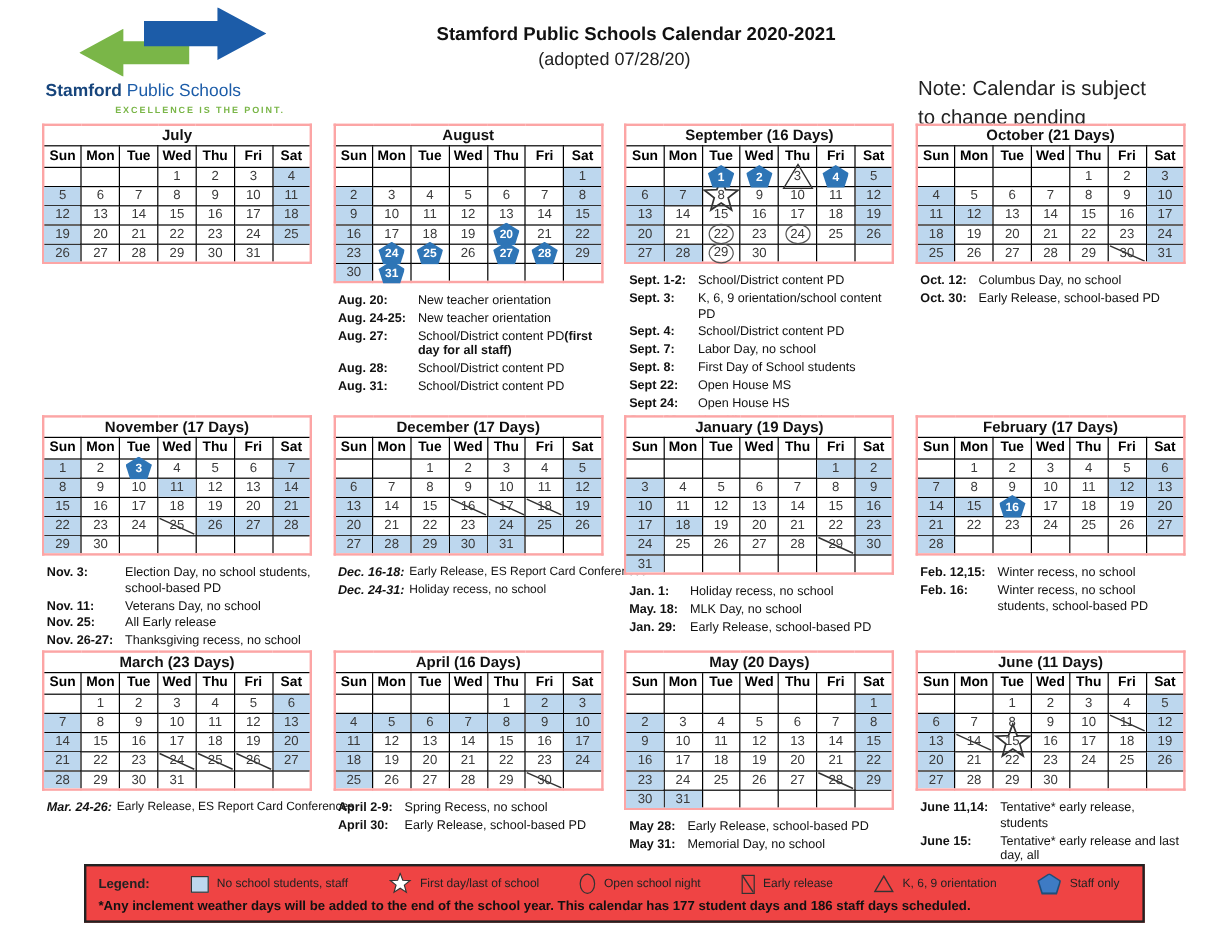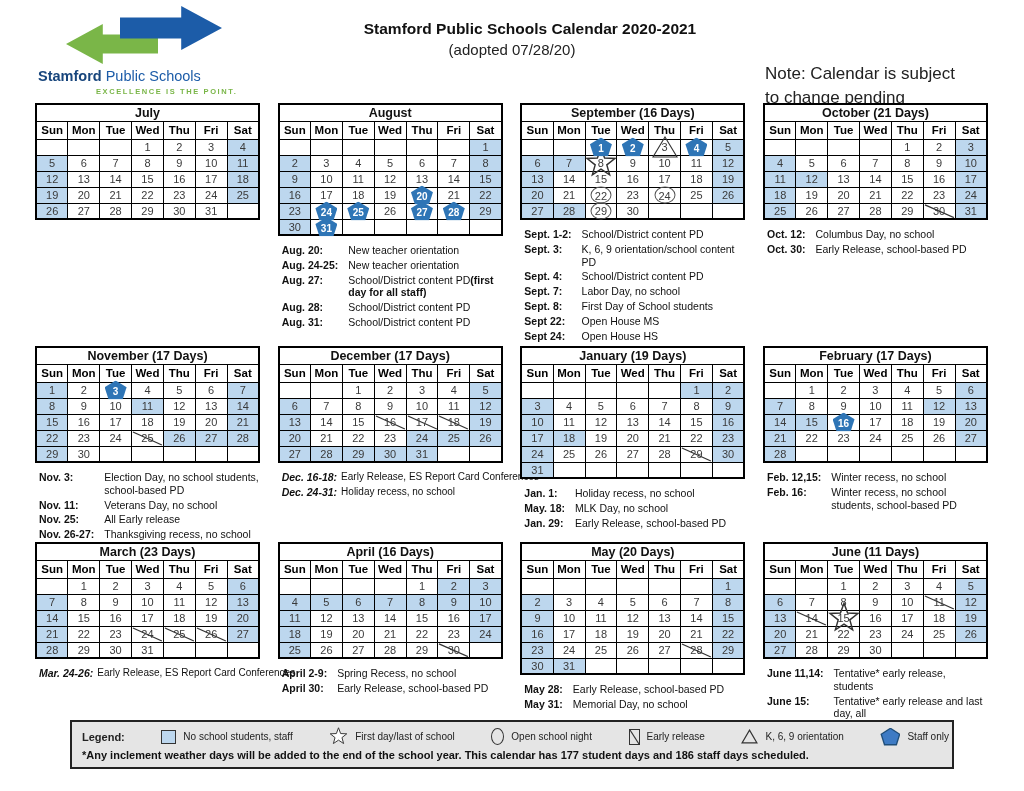--- a/index.html
+++ b/index.html
@@ -23,21 +23,21 @@
   .logo-tagline{margin-top:3px;margin-left:18px;font-size:7.5px;font-weight:bold;
     letter-spacing:1.6px;color:var(--logo_green);white-space:nowrap;padding-left:40px;}
   .title-block{position:absolute;left:0;right:0;top:20px;text-align:center;}
   .title-block h1{margin:0;font-size:15.5px;font-weight:bold;color:#111;padding-left:36px;}
   .subtitle{margin-top:3px;font-size:15px;color:#222;}
   .change-note{position:absolute;left:765px;top:62px;width:195px;font-size:17px;line-height:1.4;}
   
   .months-grid{position:absolute;left:35px;top:103px;width:953px;display:grid;
     grid-template-columns:225px 225px 225px 225px;grid-template-rows:243px 196px 170px;
     justify-content:space-between;align-items:start;}
-  table.month{border-collapse:collapse;width:225px;table-layout:fixed;border:2px solid #000000;background:#fff;}
+  table.month{border-collapse:collapse;width:225px;table-layout:fixed;border:2px solid #fca5a5;background:#fff;}
   .month th,.month td{border:1px solid #000;text-align:center;padding:0;}
   .month th.mtitle{font-size:12.5px;font-weight:bold;height:17px;color:#111;}
   .month th.dh{font-size:11.5px;font-weight:bold;height:18px;border-width:1.5px;color:#000;}
   .month td{height:16px;font-size:11px;color:var(--num);position:relative;}
   .month td.hl{background:var(--highlight);}
   .slash-svg{position:absolute;left:0;top:0;width:100%;height:100%;pointer-events:none;}
   .overlay-svg{position:absolute;left:50%;top:50%;transform:translate(-50%,-50%);
     pointer-events:none;z-index:2;}
   .num{position:relative;z-index:3;}
   .pent{position:absolute;left:50%;top:50%;transform:translate(-50%,-50%);width:22px;height:19px;
@@ -50,21 +50,21 @@
   
   .notes{border-collapse:collapse;margin:7px 0 0 3px;}
   .notes td{vertical-align:top;font-size:10.5px;line-height:1.22;color:#111;}
   .notes .nl{font-weight:bold;white-space:nowrap;padding-right:9px;}
   .notes .nt{max-width:176px;}
   .notes .nt b{font-weight:bold;}
   .notes.nowrap .nl{padding-right:3px;font-style:italic;}
   .notes.nowrap .nt{max-width:none;white-space:nowrap;font-size:10px;}
   
   .legend-box{position:absolute;left:70px;top:720px;width:884px;border:2px solid #222;
-    padding:5px 3px 6px 10px;background:#e5e5e5;}
+    padding:5px 19px 6px 10px;background:#ef4444;}
   .legend-row{display:flex;align-items:center;width:100%;justify-content:space-between;}
   .legend-label{font-size:11px;font-weight:bold;}
   .li{display:inline-flex;align-items:center;gap:7px;font-size:10px;}
   .sw-square{width:15px;height:14px;background:var(--highlight);border:1.2px solid #333;display:inline-block;}
   .sw-oval{width:13px;height:17px;border:1.1px solid #333;border-radius:50%;display:inline-block;}
   .sw-slash{width:11px;height:16px;border:1.1px solid #333;display:inline-block;position:relative;}
   .sw-pent-outer{width:20px;height:18px;background:var(--pentagon_edge);display:inline-flex;
     align-items:center;justify-content:center;clip-path:polygon(50% 0,100% 36%,82% 100%,18% 100%,0 36%);}
   .sw-pent-inner{width:17px;height:15px;background:#3E7BC4;
     clip-path:polygon(50% 0,100% 36%,82% 100%,18% 100%,0 36%);}

